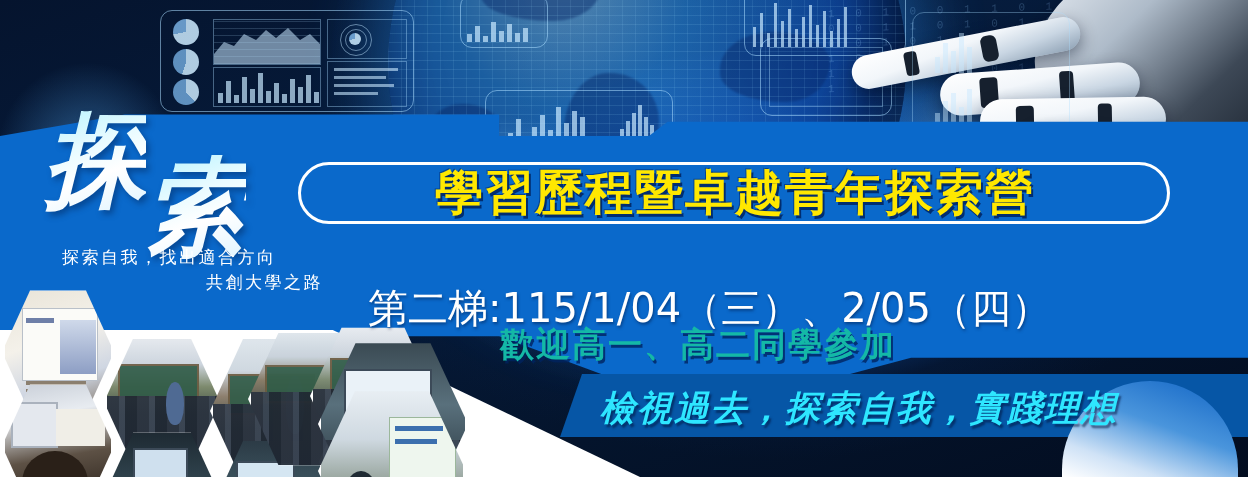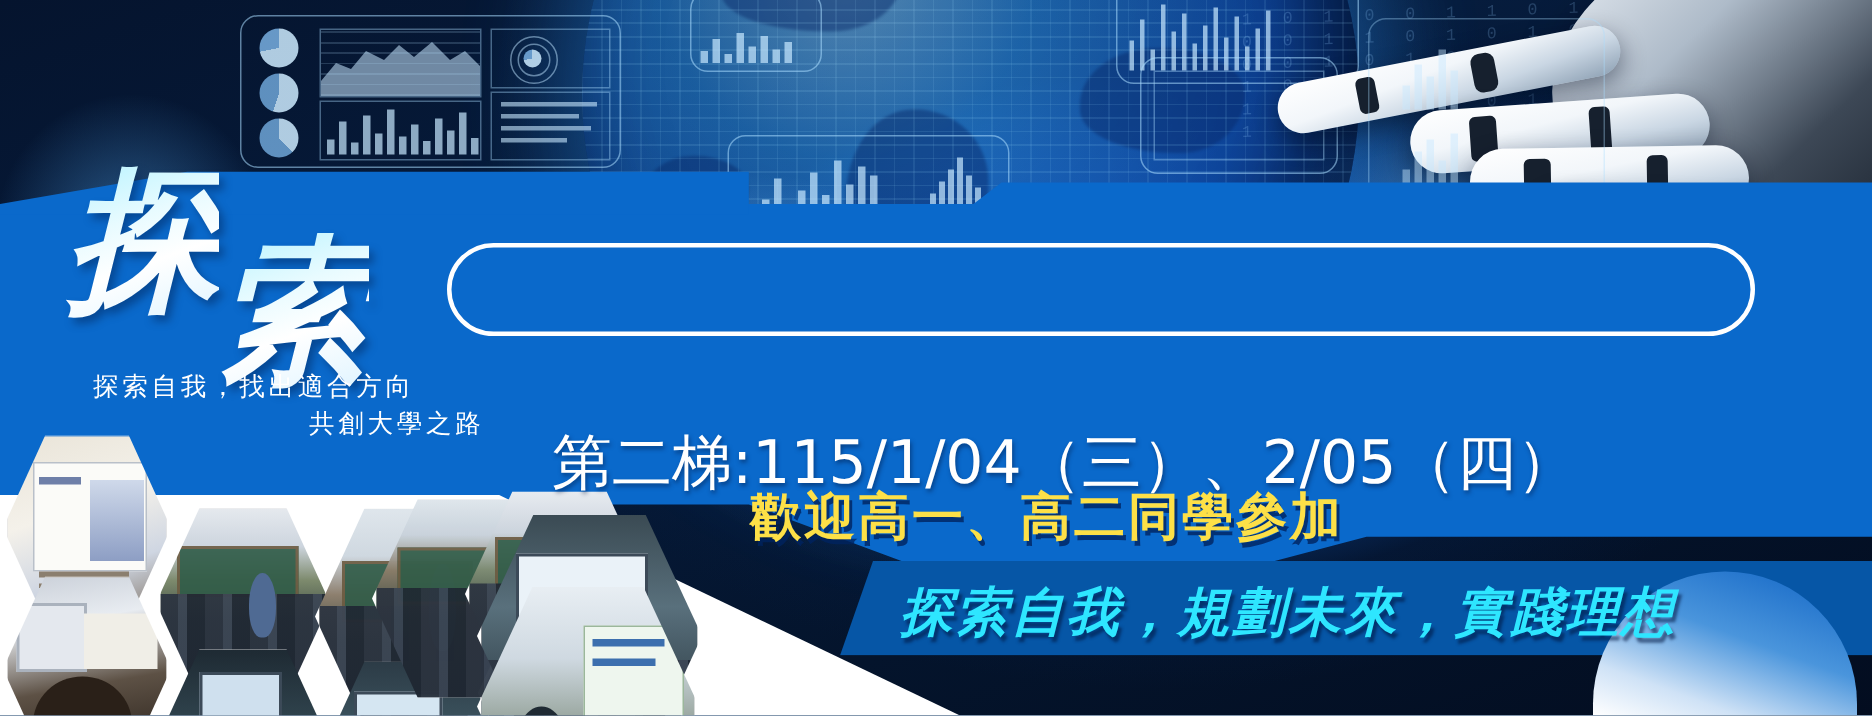--- a/index.html
+++ b/index.html
@@ -150,21 +150,21 @@
 
   .dateline{
     position:absolute;color:#ffffff;font-size:40px;font-weight:500;white-space:nowrap;
     font-family:"DejaVu Sans","Liberation Sans",sans-serif;letter-spacing:0px;
     text-shadow:1px 2px 3px rgba(0,25,70,.5);
   }
   #date1{left:368px;top:235px;}
   #date2{left:368px;top:281px;}
 
   .welcome{
-    position:absolute;left:500px;top:322px;color:#fde047;font-weight:bold;font-size:34px;
+    position:absolute;left:500px;top:322px;color:#14b8a6;font-weight:bold;font-size:34px;
     font-family:"DejaVu Sans","Liberation Sans",sans-serif;letter-spacing:2px;white-space:nowrap;
     text-shadow:2px 3px 0 rgba(0,35,95,.8);
   }
 
   .tagline{
     position:absolute;left:600px;top:385px;color:#2ee6ff;font-weight:bold;font-style:italic;
     font-size:35px;font-family:"DejaVu Sans","Liberation Sans",sans-serif;letter-spacing:2px;
     white-space:nowrap;text-shadow:2px 3px 2px rgba(0,20,60,.55);
   }
 
@@ -439,20 +439,21 @@
     <div class="person" style="left:14%;top:50%;width:28%;height:46%;background:#1f2a33;"></div>
   </div>
 
   <div class="tansuo" id="tansuo1">探</div>
   <div class="tansuo" id="tansuo2">索</div>
 
   <div class="subline" id="sub2">共創大學之路</div>
   <div class="subline" id="sub1">探索自我，找出適合方向</div>
 
   <div class="title-pill"></div>
+  <div class="title-text">學習歷程暨卓越青年探索營</div>
 
   <div class="dateline" id="date2">第二梯:115/1/04（三）、2/05（四）</div>
 
   <div class="welcome">歡迎高一、高二同學參加</div>
 
-  <div class="tagline">探索自我，規劃未來，實踐理想</div>
+  <div class="tagline">檢視過去，探索自我，實踐理想</div>
 
 </div>
 
 </body></html>

